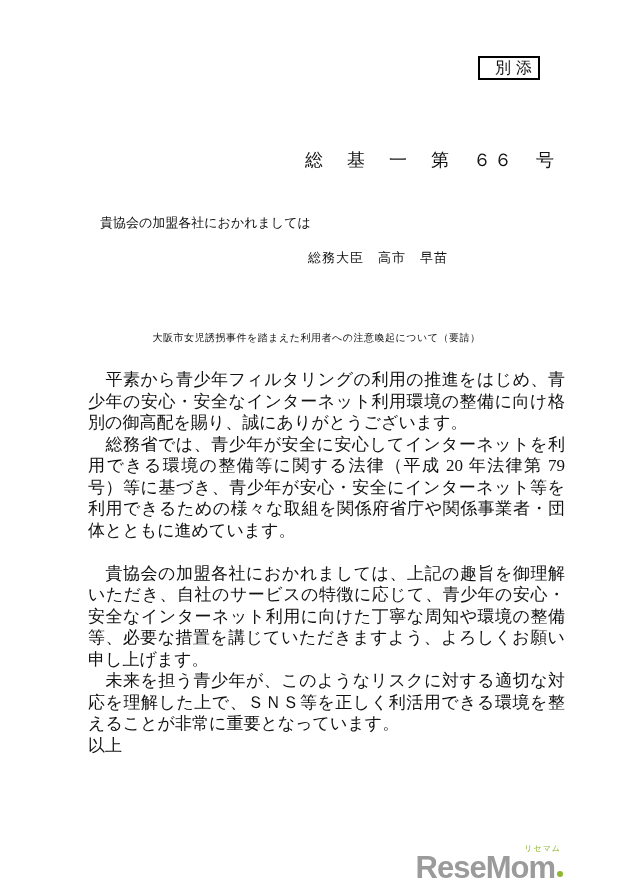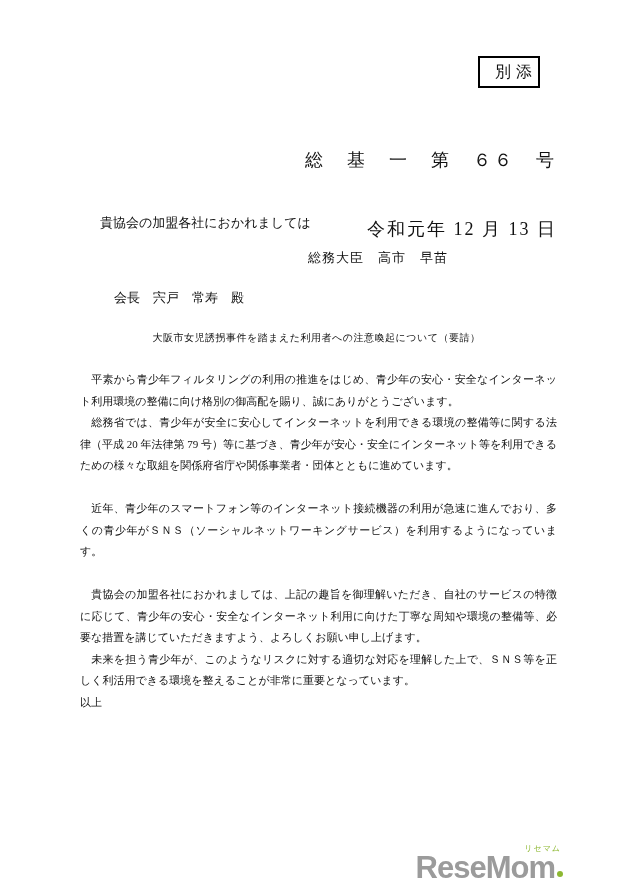--- a/index.html
+++ b/index.html
@@ -14,21 +14,21 @@
     background: #ffffff;
     font-family: "Liberation Serif", serif;
     color: #111111;
     overflow: hidden;
   }
   .attachment-box {
     position: absolute;
     top: 56px;
     left: 478px;
     width: 62px;
-    height: 32px;
+    height: 24px;
     border: 2px solid #000000;
     display: flex;
     align-items: center;
     justify-content: center;
     font-size: 16px;
     letter-spacing: 5px;
     padding-left: 14px;
     box-sizing: border-box;
   }
   .doc-meta {
@@ -70,23 +70,23 @@
     top: 331px;
     left: 0;
     width: 100%;
     text-align: center;
     font-size: 10px;
     letter-spacing: 0.5px;
   }
   .body-text {
     position: absolute;
     top: 369px;
-    left: 80px;
+    left: 88px;
     width: 477px;
-    font-size: 11px;
+    font-size: 17px;
     line-height: 21.5px;
     text-align: justify;
   }
   .body-text p {
     margin: 0;
   }
   .body-text p.gap {
     margin-top: 21.5px;
   }
   .closing {
@@ -130,36 +130,33 @@
 <body>
 
 <div class="page">
 
   <div class="attachment-box">
     <span>別添</span>
   </div>
 
   <div class="doc-meta">
     <div class="doc-number">総　基　一　第　６６　号</div>
-    <div class="doc-date">令和元年 12 月 13 日</div>
   </div>
 
   <div class="addressee">
     <div>貴協会の加盟各社におかれましては</div>
-    <div class="addressee-person">会長　宍戸　常寿　殿</div>
   </div>
 
   <div class="sender">総務大臣　高市　早苗</div>
 
   <div class="doc-title">大阪市女児誘拐事件を踏まえた利用者への注意喚起について（要請）</div>
 
   <div class="body-text">
     <p class="para">　平素から青少年フィルタリングの利用の推進をはじめ、青少年の安心・安全なインターネット利用環境の整備に向け格別の御高配を賜り、誠にありがとうございます。</p>
     <p class="para">　総務省では、青少年が安全に安心してインターネットを利用できる環境の整備等に関する法律（平成 20 年法律第 79 号）等に基づき、青少年が安心・安全にインターネット等を利用できるための様々な取組を関係府省庁や関係事業者・団体とともに進めています。</p>
-    <p class="para gap">　近年、青少年のスマートフォン等のインターネット接続機器の利用が急速に進んでおり、多くの青少年がＳＮＳ（ソーシャルネットワーキングサービス）を利用するようになっています。</p>
     <p class="para gap">　貴協会の加盟各社におかれましては、上記の趣旨を御理解いただき、自社のサービスの特徴に応じて、青少年の安心・安全なインターネット利用に向けた丁寧な周知や環境の整備等、必要な措置を講じていただきますよう、よろしくお願い申し上げます。</p>
     <p class="para">　未来を担う青少年が、このようなリスクに対する適切な対応を理解した上で、ＳＮＳ等を正しく利活用できる環境を整えることが非常に重要となっています。</p>
     <p class="closing">以上</p>
   </div>
 
   <div class="logo">
     <span class="logo-kana">リセマム</span>
     <span class="logo-text">ReseMom</span><span class="logo-dot"></span>
   </div>
 

